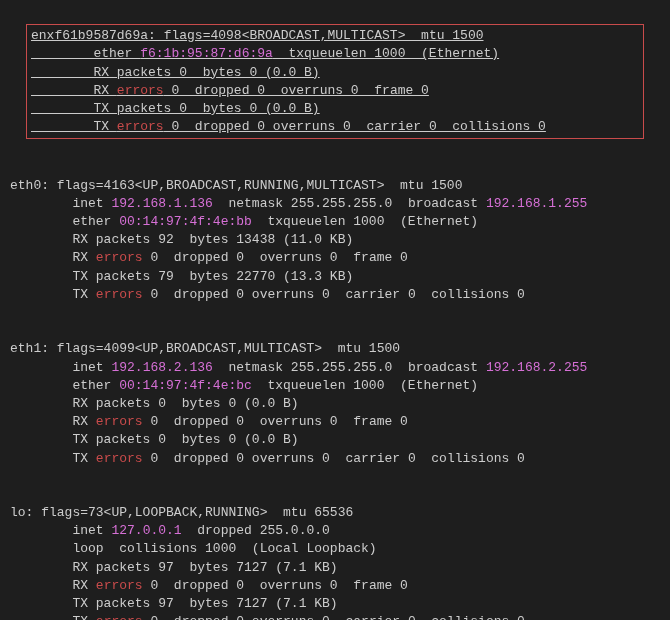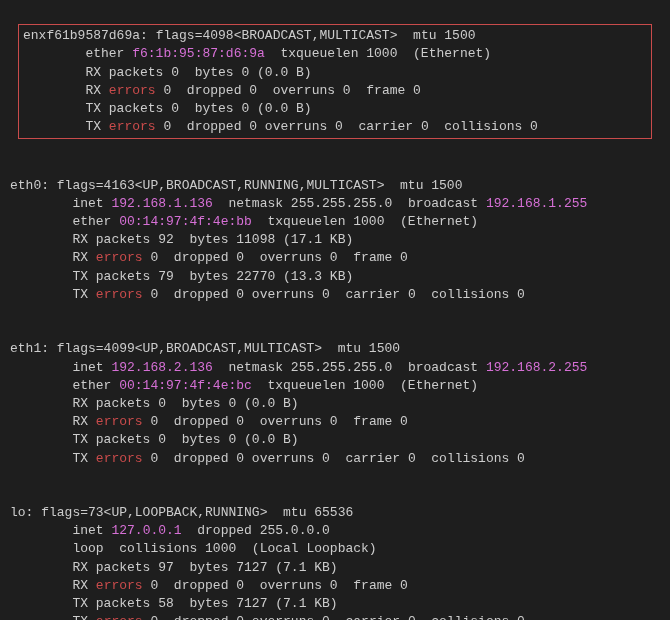--- a/index.html
+++ b/index.html
@@ -17,56 +17,57 @@
       height: 620px;
       padding: 5px 10px;
       overflow: hidden;
     }
     .terminal {
       white-space: pre;
     }
     .red-box {
       border: 1.5px solid #c94b4b;
       padding: 2px 4px;
-      margin: 1px 8px;
+      margin: 1px 16px;
+      text-decoration: underline;
     }
     .magenta { color: #d670d6; }
     .err { color: #c94b4b; }
   </style>
 </head>
 <body>
 
 <div class="terminal">
 <div class="red-box"><span><span>enxf61b9587d69a</span></span><span>: flags=4098&lt;BROADCAST,MULTICAST&gt;  mtu 1500</span>
 <span>        ether </span><span class="magenta">f6:1b:95:87:d6:9a</span><span>  txqueuelen 1000  (Ethernet)</span>
 <span>        RX packets 0  bytes 0 (0.0 B)</span>
 <span>        RX </span><span class="err">errors</span><span> 0  dropped 0  overruns 0  frame 0</span>
 <span>        TX packets 0  bytes 0 (0.0 B)</span>
 <span>        TX </span><span class="err">errors</span><span> 0  dropped 0 overruns 0  carrier 0  collisions 0</span></div>
 <div>
 <span>eth0: flags=4163&lt;UP,BROADCAST,RUNNING,MULTICAST&gt;  mtu 1500</span>
 <span>        inet </span><span class="magenta">192.168.1.136</span><span>  netmask 255.255.255.0  broadcast </span><span class="magenta">192.168.1.255</span>
 <span>        ether </span><span class="magenta">00:14:97:4f:4e:bb</span><span>  txqueuelen 1000  (Ethernet)</span>
-<span>        RX packets 92  bytes 11098 (17.1 KB)</span>
+<span>        RX packets 92  bytes 13438 (11.0 KB)</span>
 <span>        RX </span><span class="err">errors</span><span> 0  dropped 0  overruns 0  frame 0</span>
 <span>        TX packets 79  bytes 22770 (13.3 KB)</span>
 <span>        TX </span><span class="err">errors</span><span> 0  dropped 0 overruns 0  carrier 0  collisions 0</span>
 </div>
 <div>
 <span>eth1: flags=4099&lt;UP,BROADCAST,MULTICAST&gt;  mtu 1500</span>
 <span>        inet </span><span class="magenta">192.168.2.136</span><span>  netmask 255.255.255.0  broadcast </span><span class="magenta">192.168.2.255</span>
 <span>        ether </span><span class="magenta">00:14:97:4f:4e:bc</span><span>  txqueuelen 1000  (Ethernet)</span>
 <span>        RX packets 0  bytes 0 (0.0 B)</span>
 <span>        RX </span><span class="err">errors</span><span> 0  dropped 0  overruns 0  frame 0</span>
 <span>        TX packets 0  bytes 0 (0.0 B)</span>
 <span>        TX </span><span class="err">errors</span><span> 0  dropped 0 overruns 0  carrier 0  collisions 0</span>
 </div>
 <div>
 <span>lo: flags=73&lt;UP,LOOPBACK,RUNNING&gt;  mtu 65536</span>
 <span>        inet </span><span class="magenta">127.0.0.1</span><span>  dropped 255.0.0.0</span>
 <span>        loop  collisions 1000  (Local Loopback)</span>
 <span>        RX packets 97  bytes 7127 (7.1 KB)</span>
 <span>        RX </span><span class="err">errors</span><span> 0  dropped 0  overruns 0  frame 0</span>
-<span>        TX packets 58  bytes 7127 (7.1 KB)</span>
+<span>        TX packets 97  bytes 7127 (7.1 KB)</span>
 <span>        TX </span><span class="err">errors</span><span> 0  dropped 0 overruns 0  carrier 0  collisions 0</span>
 </div>
 
 </div>
 
 </body></html>

